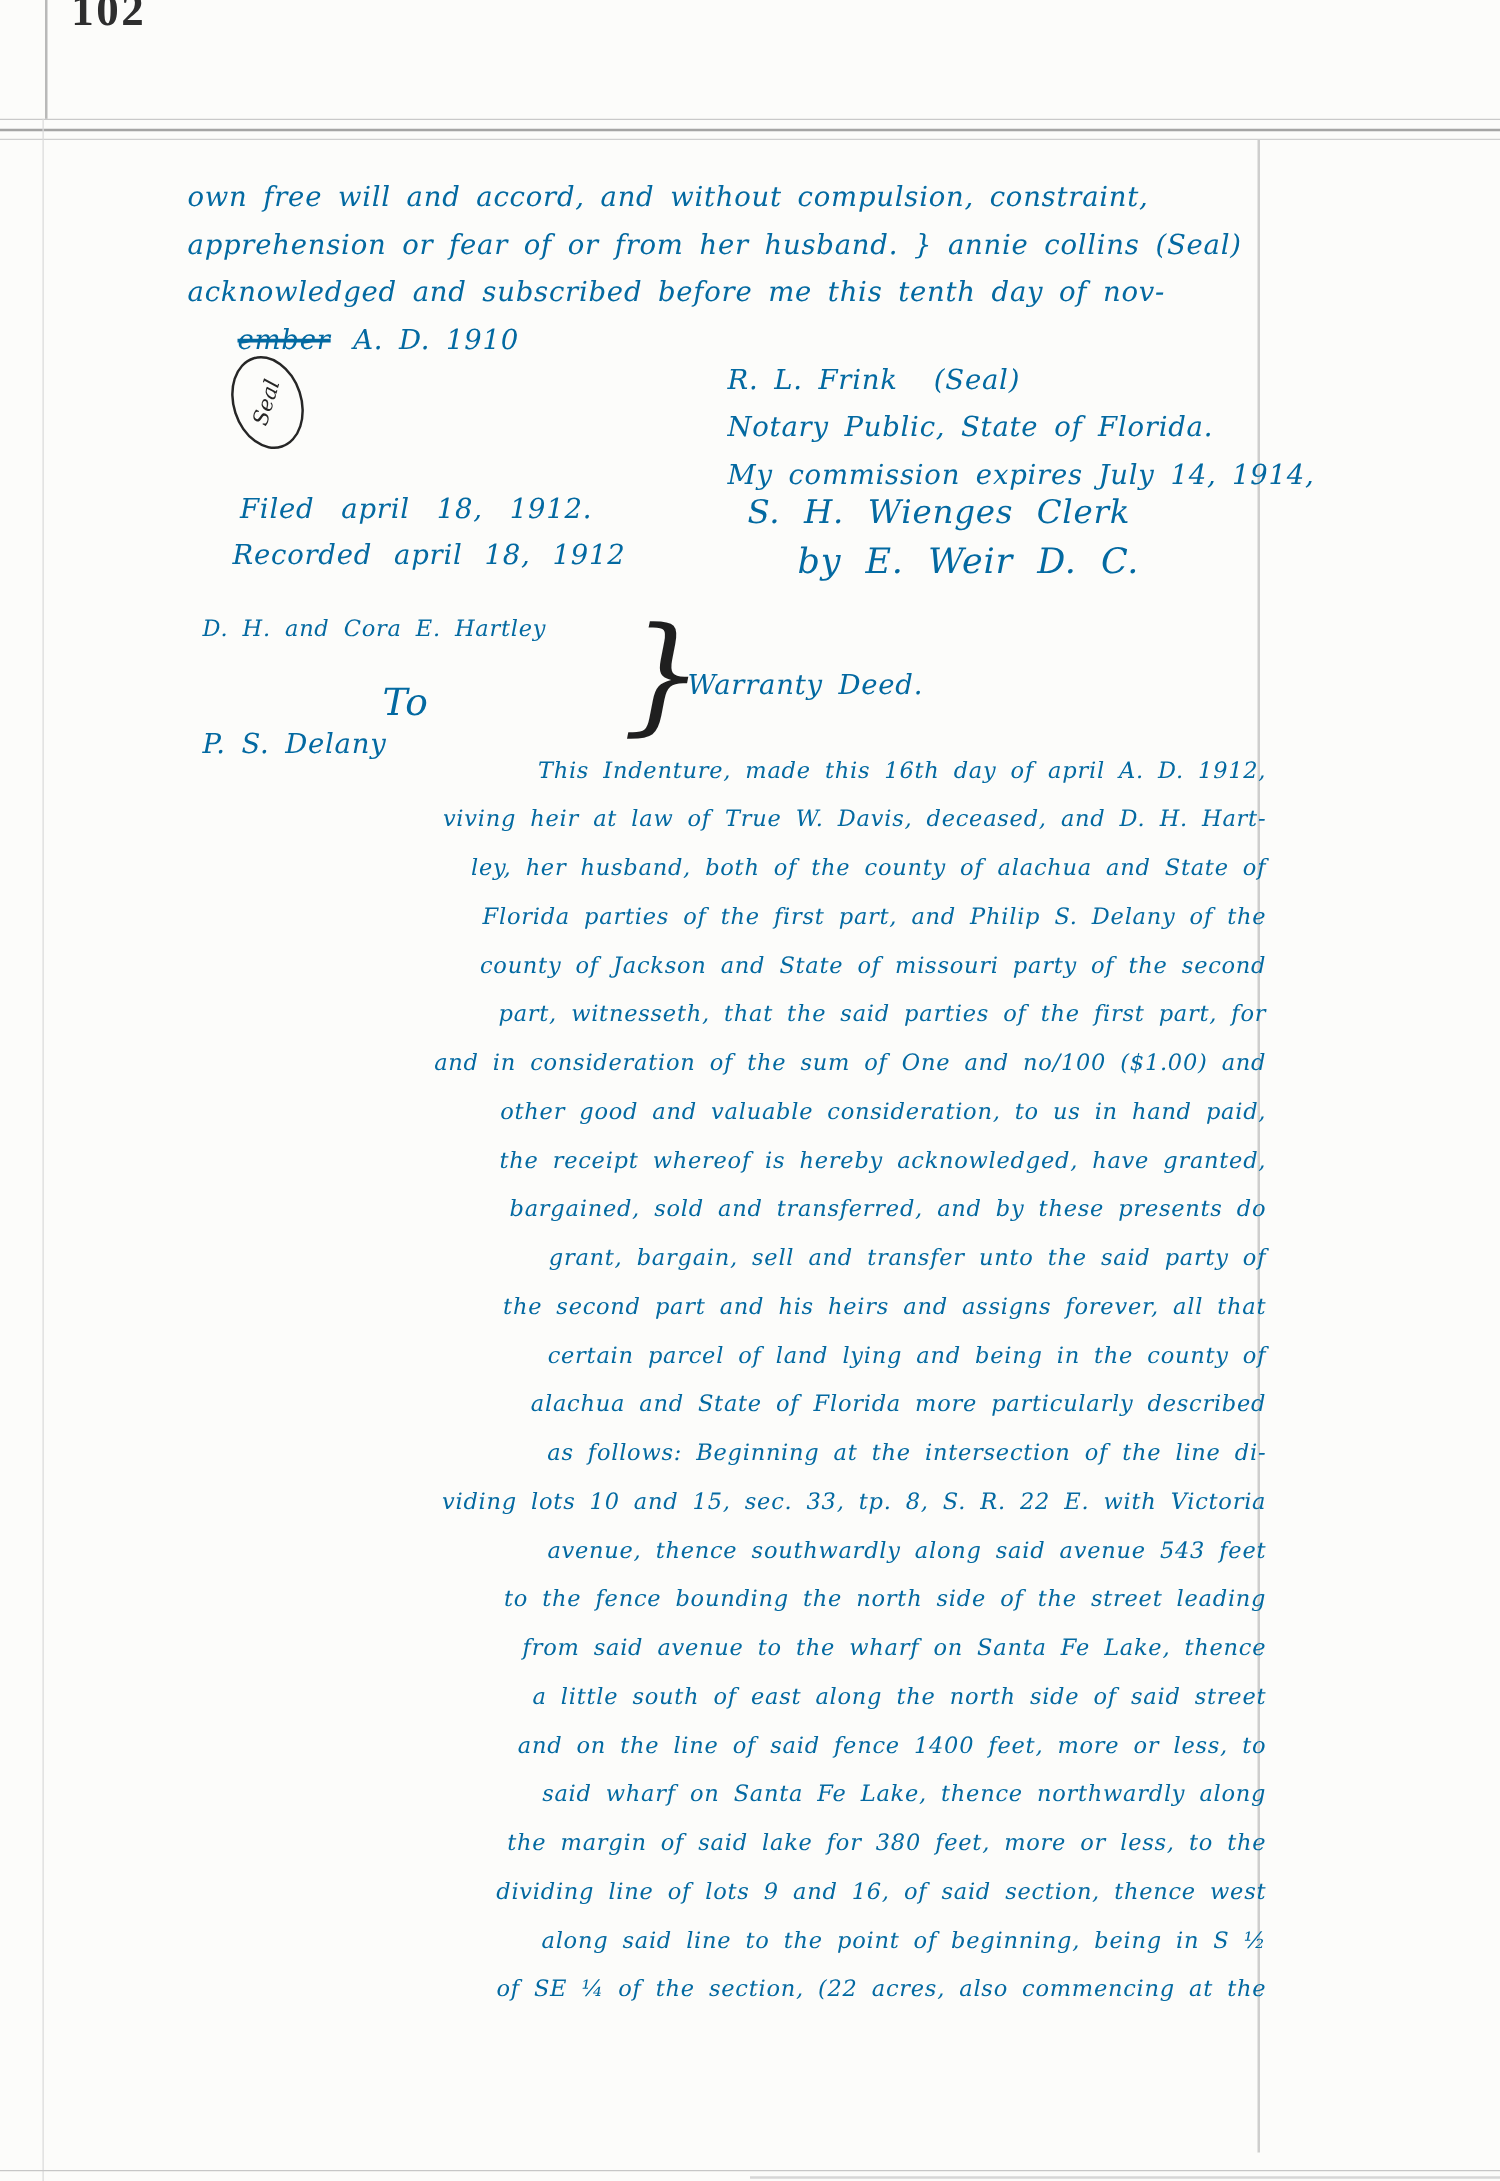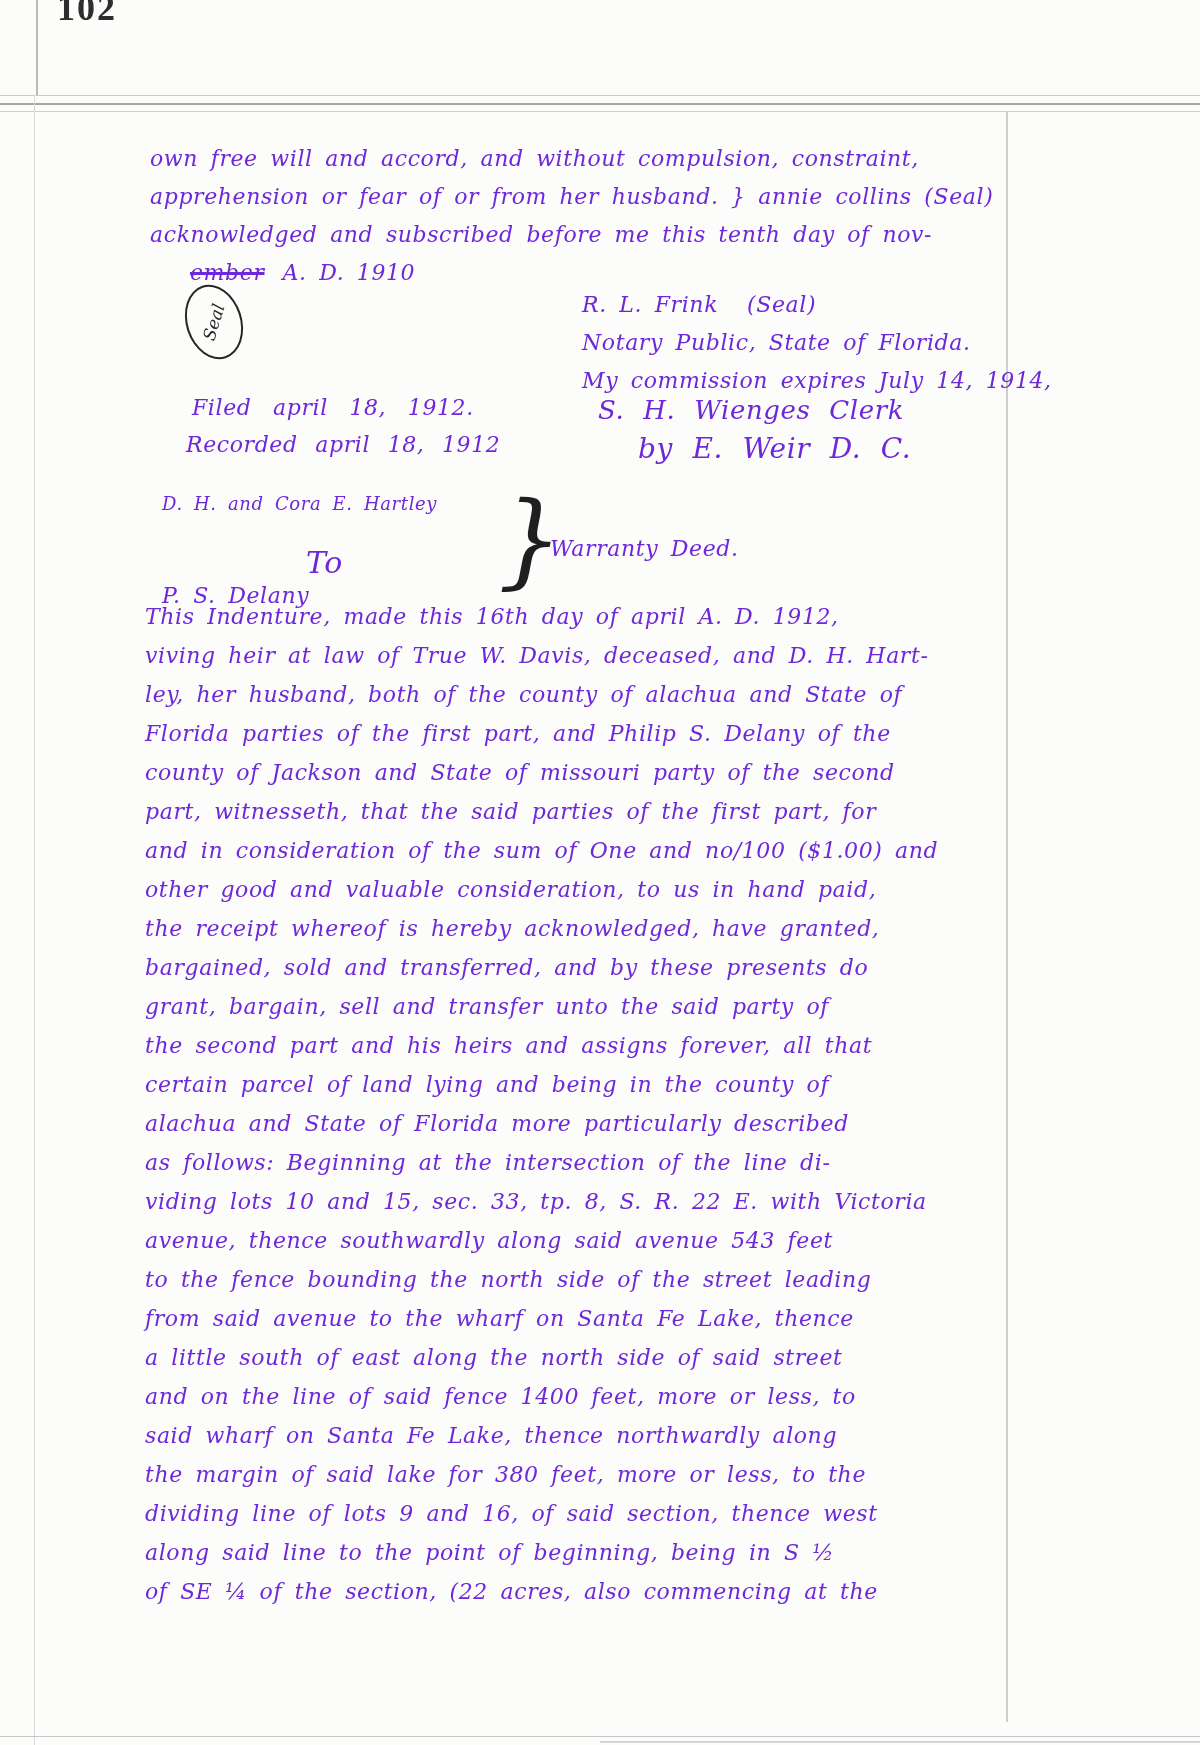--- a/index.html
+++ b/index.html
@@ -7,21 +7,21 @@
     position:relative;
     width:1200px;height:1745px;
     background:#fcfcfa;
     overflow:hidden;
     font-family:"DejaVu Serif", serif;
   }
   
   .hw{
     font-family:"DejaVu Serif", serif;
     font-style:italic;
-    color:#6d28d9;
+    color:#0369a1;
     letter-spacing:.6px;
     word-spacing:5px;
     white-space:nowrap;
   }
   .page-number{
     position:absolute;left:57px;top:-13px;
     font-family:"Liberation Serif", serif;
     font-weight:bold;font-size:36px;color:#2e2e2e;
     letter-spacing:2px;
   }
@@ -67,21 +67,21 @@
   .caption-to{position:absolute;left:306px;top:545px;font-size:30px;}
   .caption-grantee{position:absolute;left:162px;top:583px;font-size:22px;}
   .caption-brace{
     position:absolute;left:498px;top:488px;
     font-size:102px;line-height:104px;color:#1f1f1f;
     font-family:"DejaVu Serif", serif;font-style:italic;font-weight:normal;
   }
   .caption-instrument{position:absolute;left:550px;top:536px;font-size:22px;}
 
   
-  .deed-body{position:absolute;left:145px;top:597px;width:868px;font-size:22px;line-height:39px;}
+  .deed-body{position:absolute;left:145px;top:597px;width:868px;font-size:18px;line-height:39px;text-align:right;}
 </style>
 </head>
 <body>
 
 <div class="scan-page">
 
   <div class="page-number">102</div>
 
   <div class="fold-band-1"></div>
   <div class="fold-band-2"></div>

